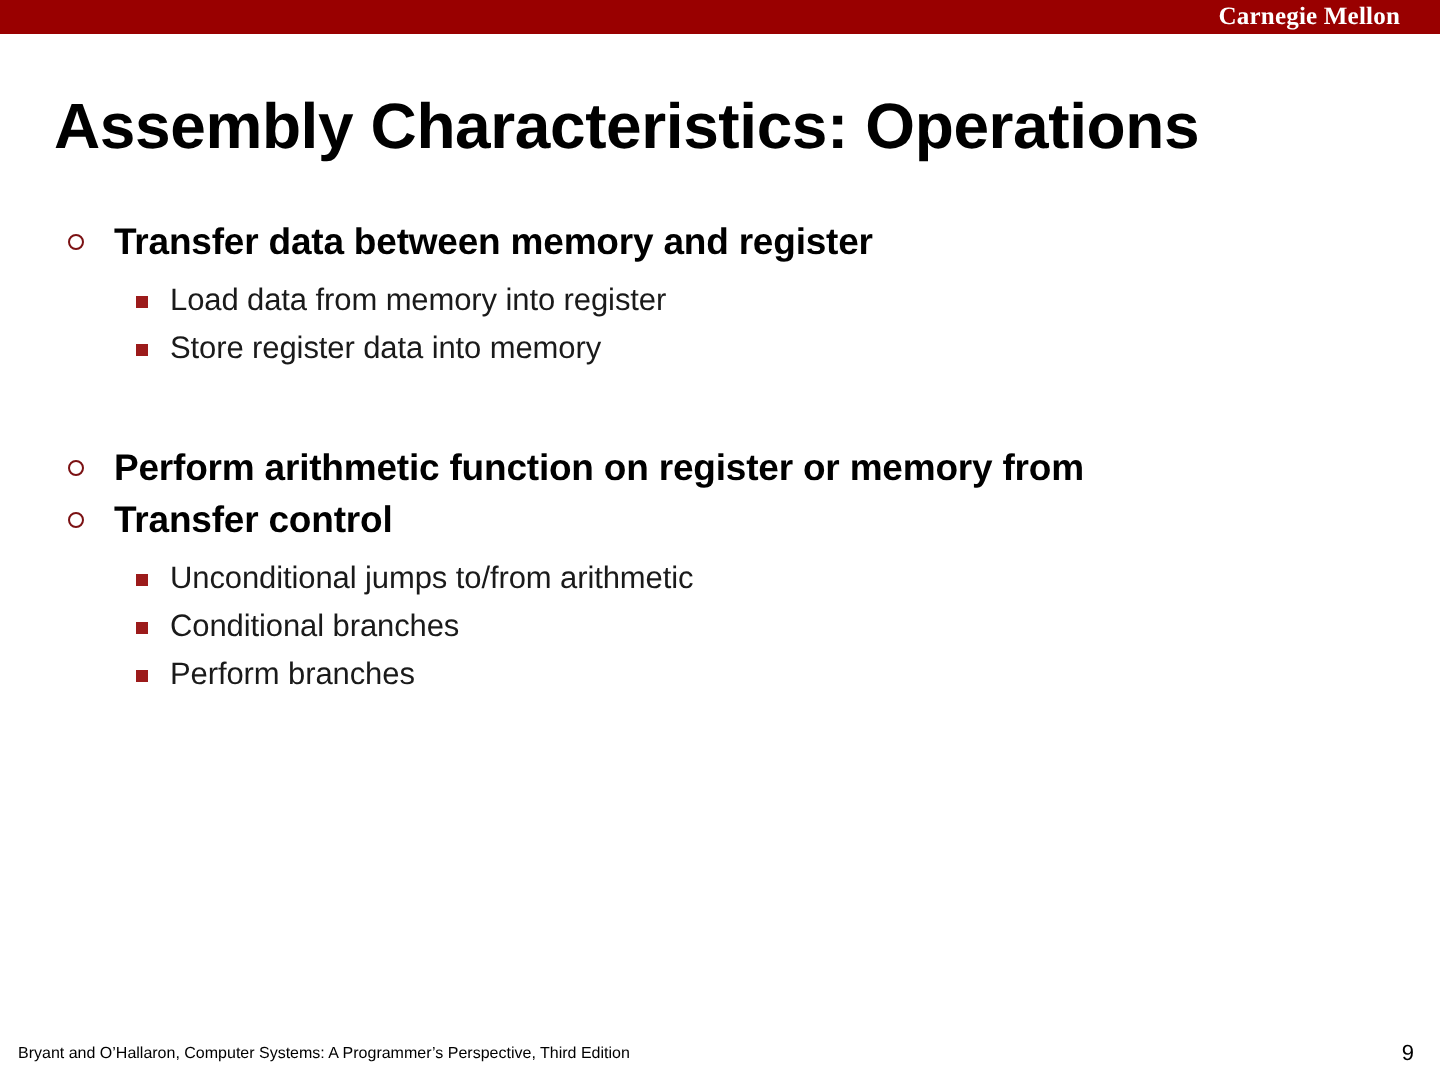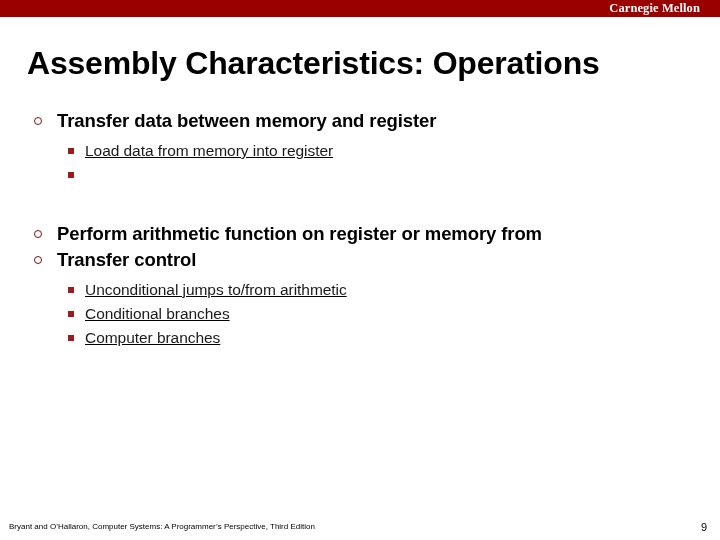--- a/index.html
+++ b/index.html
@@ -98,21 +98,20 @@
     padding: 0;
     list-style: none;
     margin-top: 5px;
   }
   .l2-row {
     position: relative;
     display: flex;
     align-items: center;
     height: 24px;
     padding-left: 68px;
-    text-decoration: underline;
   }
   .sq-icon {
     position: absolute;
     left: 68px;
     top: 50%;
     transform: translateY(-50%);
     width: 6px;
     height: 6px;
     background: #9c1b1b;
   }
@@ -156,20 +155,21 @@
       <span class="ring-icon"></span>
       <span class="l1-text">Transfer data between memory and register</span>
     </div>
     <ul class="l2-list">
       <li class="l2-row">
         <span class="sq-icon"></span>
         <span class="l2-text">Load data from memory into register</span>
       </li>
       <li class="l2-row">
         <span class="sq-icon"></span>
+        <span class="l2-text">Store register data into memory</span>
       </li>
     </ul>
   </div>
 
   <div class="group g2">
     <div class="l1-row">
       <span class="ring-icon"></span>
       <span class="l1-text">Perform arithmetic function on register or memory from</span>
     </div>
   </div>
@@ -183,21 +183,21 @@
       <li class="l2-row">
         <span class="sq-icon"></span>
         <span class="l2-text">Unconditional jumps to/from arithmetic</span>
       </li>
       <li class="l2-row">
         <span class="sq-icon"></span>
         <span class="l2-text">Conditional branches</span>
       </li>
       <li class="l2-row">
         <span class="sq-icon"></span>
-        <span class="l2-text">Computer branches</span>
+        <span class="l2-text">Perform branches</span>
       </li>
     </ul>
   </div>
 
 </div>
 
 <div class="footer-citation">Bryant and O’Hallaron, Computer Systems: A Programmer’s Perspective, Third Edition</div>
 <div class="footer-page">9</div>
 
 </body></html>

